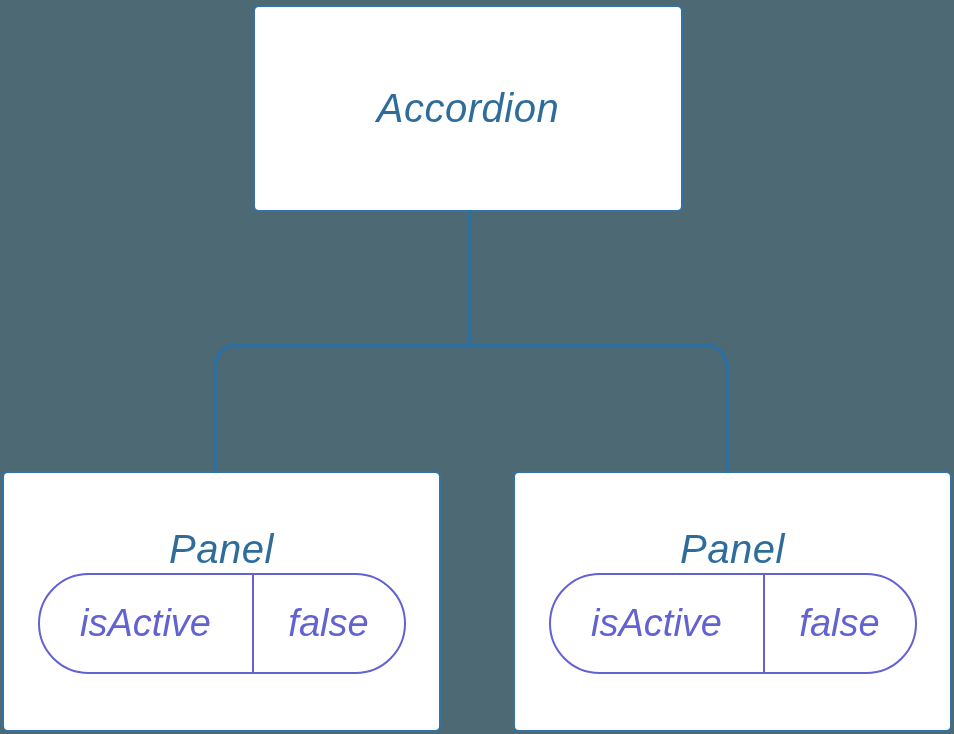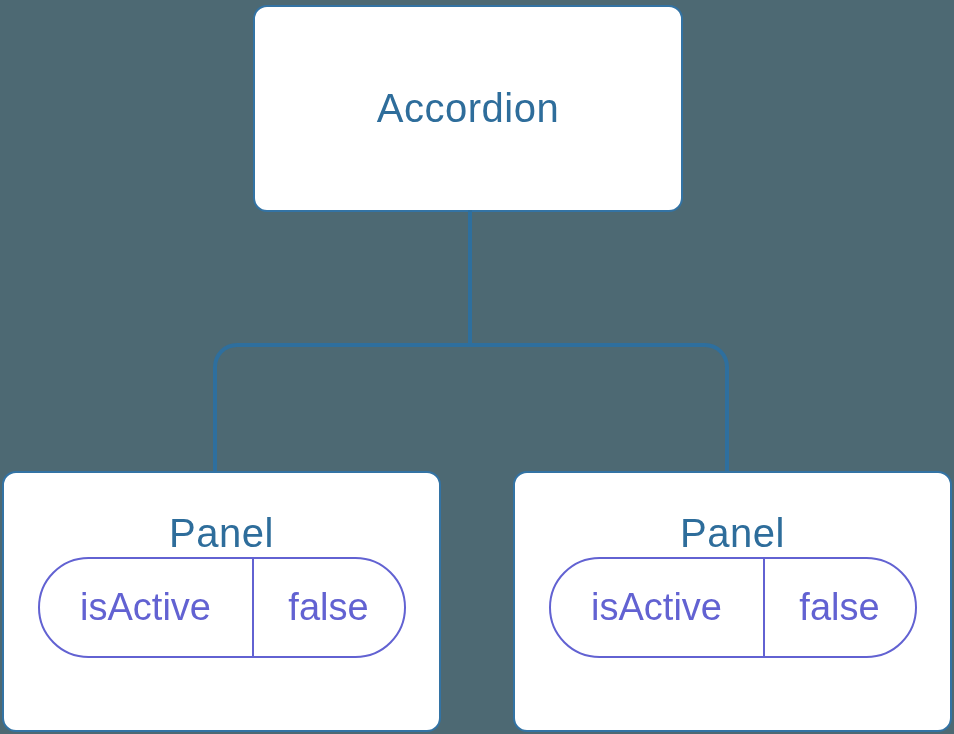--- a/index.html
+++ b/index.html
@@ -11,22 +11,23 @@
     position:relative;
     width:954px;height:734px;
     overflow:hidden;
     background:var(--canvas-bg,#4d6973);
   }
   
   .node{
     position:absolute;
     background:var(--node-bg,#ffffff);
     border:2.5px solid var(--node-border,#3373a4);
-    border-radius:14px;
+    border-radius:6px;
     box-sizing:border-box;
+    font-style:italic;
   }
   .node-label{
     font-size:40px;
     font-weight:500;
     letter-spacing:0.5px;
     color:var(--node-text,#2e6d9b);
   }
   
   .root-node{
     left:253px;top:5px;width:430px;height:207px;
@@ -43,21 +44,21 @@
     left:213px;top:343px;width:516px;height:128px;
     border:4px solid var(--connector,#2e6f9e);
     border-bottom:none;
     border-radius:24px 24px 0 0;
     box-sizing:border-box;
   }
   
   .panel-node{
     top:471px;width:439px;height:261px;
     display:flex;flex-direction:column;align-items:center;
-    padding-top:36px;
+    padding-top:52px;
   }
   .panel-left{left:2px;}
   .panel-right{left:513px;}
   .panel-title{
     line-height:48px;
     text-align:center;
   }
   
   .prop-pill{
     width:368px;height:101px;

